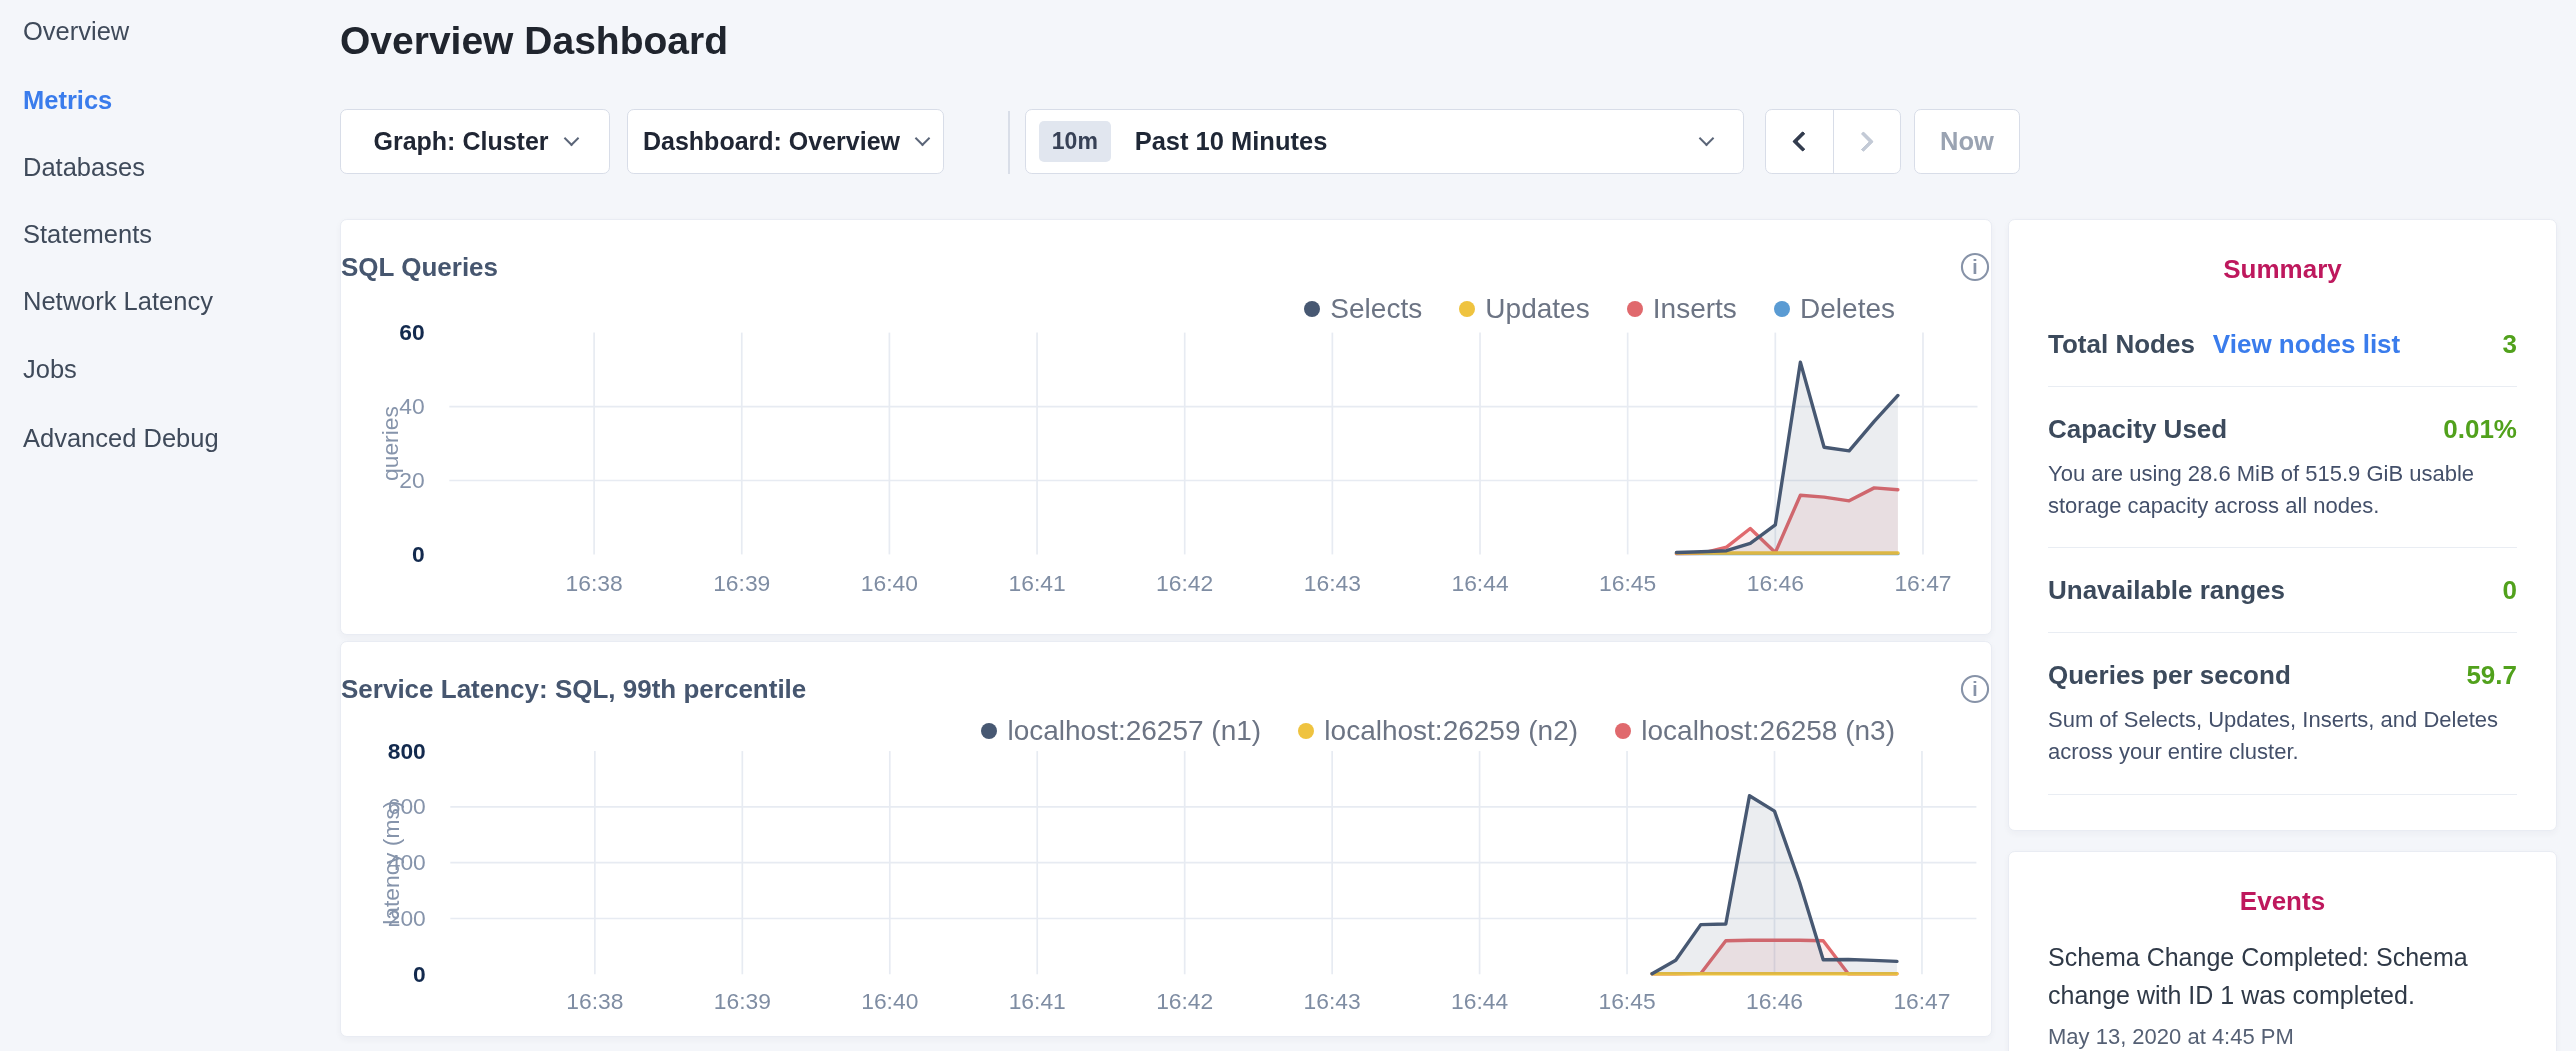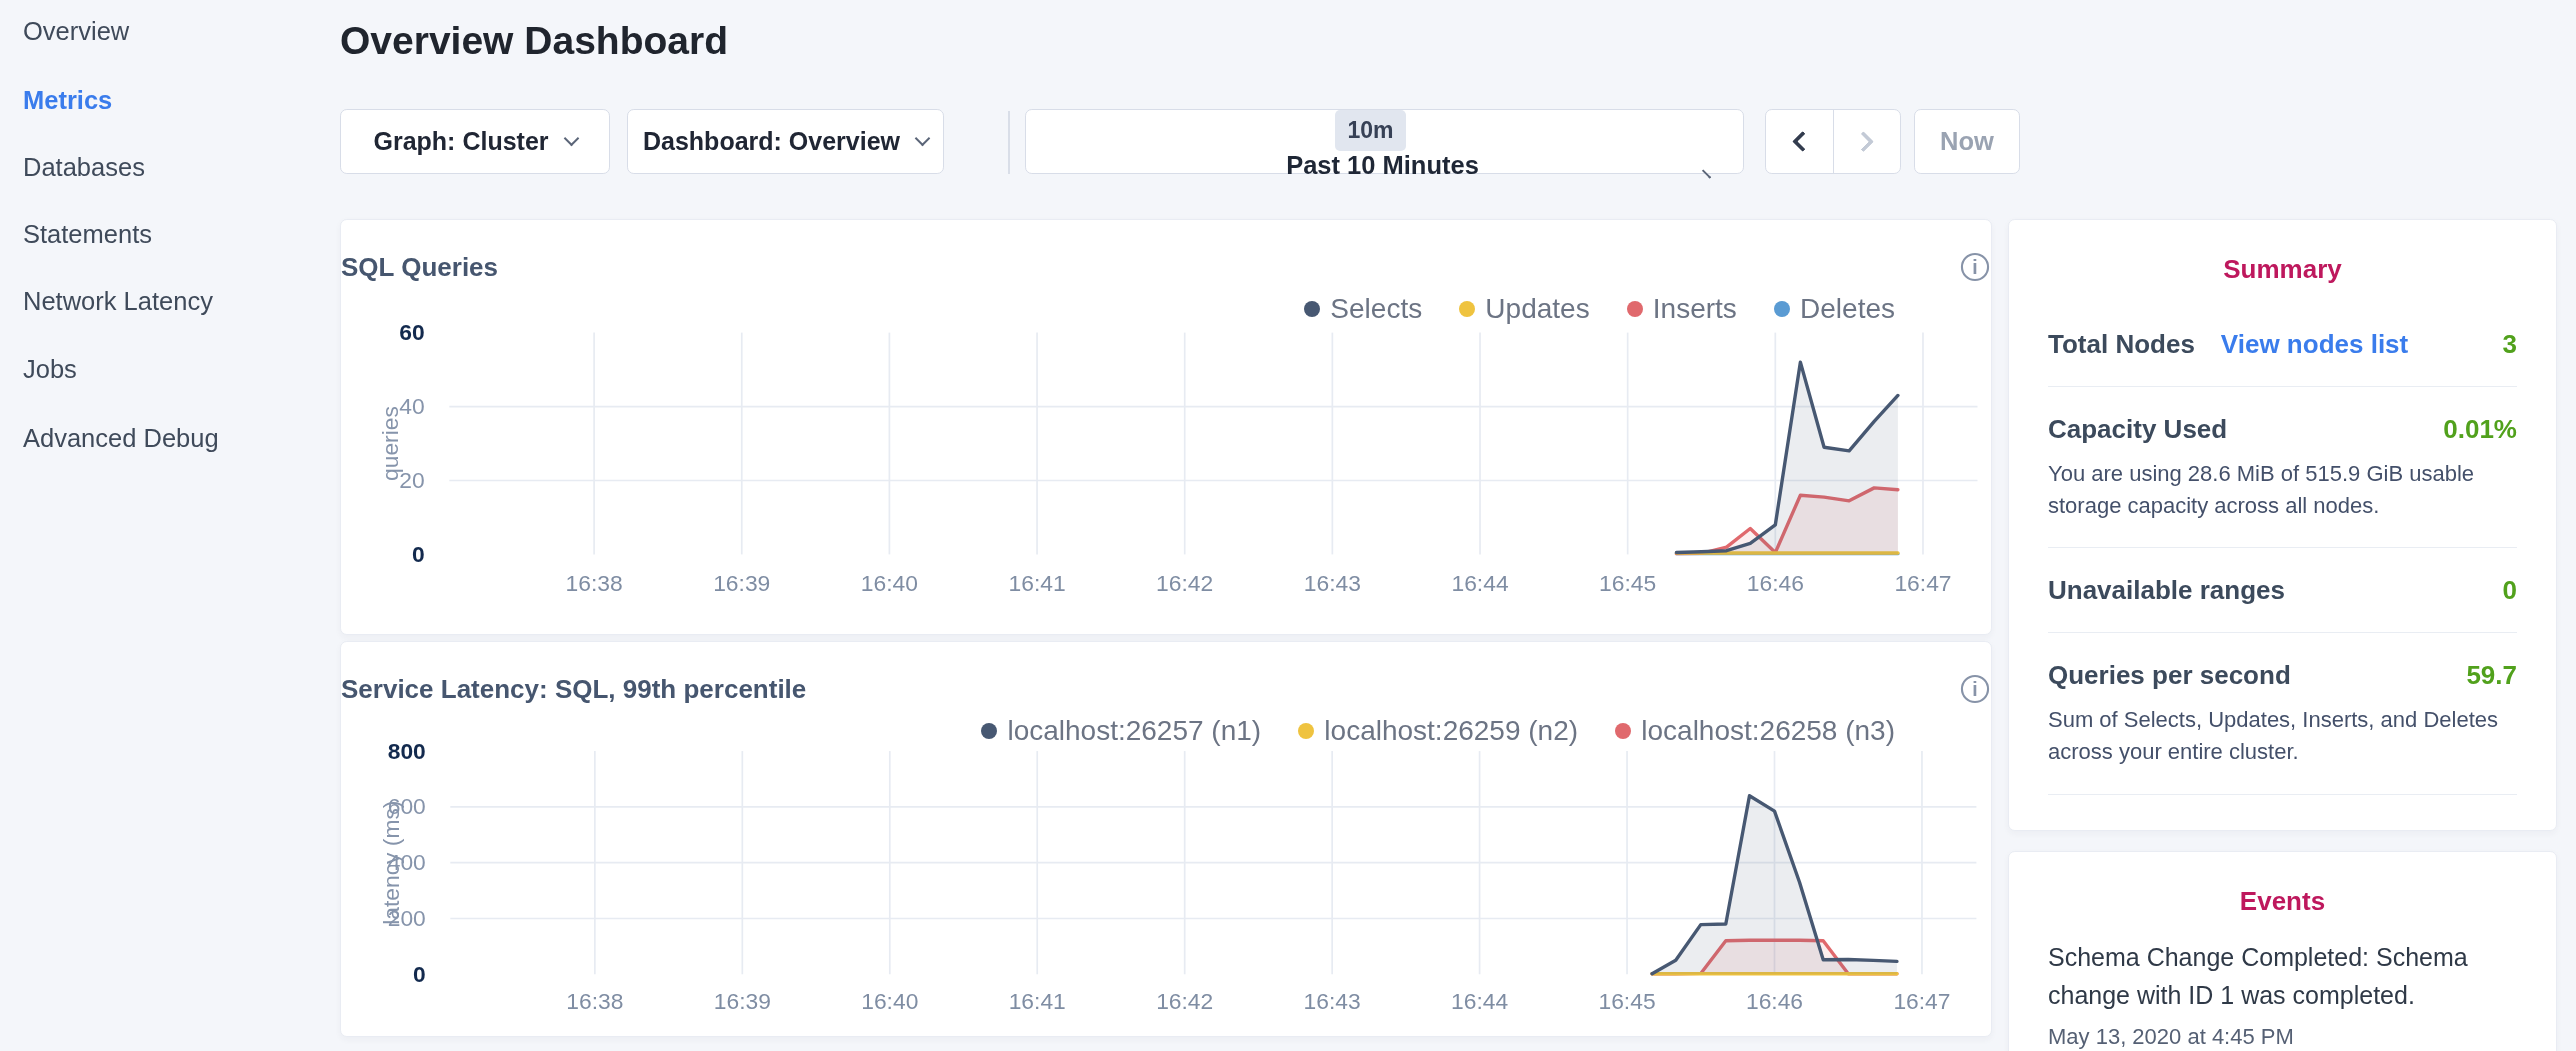--- a/index.html
+++ b/index.html
@@ -35,21 +35,21 @@
   }
   .chev {
     display: inline-block; width: 11px; height: 11px;
     border-right: 2.6px solid #5b6578; border-bottom: 2.6px solid #5b6578;
     transform: rotate(45deg); margin-top: -6.8px;
   }
   .toolbar-divider {
     position: absolute; left: 1008px; top: 111px; width: 1.7px; height: 63px;
     background: #d9dee8;
   }
-  .time-range { justify-content: flex-start; padding: 0 31px 0 27px; flex-direction: column; }
+  .time-range { justify-content: flex-start; padding: 0 31px 0 13px; }
   .time-badge {
     background: #e1e6ef; border-radius: 5.1px; padding: 6.8px 12.8px;
     font-size: 23px; font-weight: 700; color: #374156; margin-right: 24px;
   }
   .time-label { font-size: 25.5px; font-weight: 700; color: #1f2736; }
   .time-range .chev { margin-left: auto; }
   .pager {
     position: absolute; left: 1765px; top: 109px; width: 136px; height: 65px;
     background: #fff; border: 1.7px solid #d8dde8; border-radius: 6.8px;
     display: flex;
@@ -85,21 +85,21 @@
   
   .panel-title {
     text-align: center; font-size: 26px; font-weight: 700; color: #be185d;
     padding-top: 34px;
   }
   .s-body { padding: 17px 39px 0; }
   .s-row { padding: 27px 0 25.5px; border-bottom: 1.7px solid #e9edf3; }
   .s-row.last { border-bottom: none; }
   .s-row-top { display: flex; align-items: baseline; }
   .s-label { font-size: 26px; font-weight: 700; color: #3c4a5c; }
-  .s-link { font-size: 26px; font-weight: 600; color: #3a7cec; margin-left: 26px; cursor: pointer; text-decoration: none; }
+  .s-link { font-size: 26px; font-weight: 600; color: #3a7cec; margin-left: 18px; cursor: pointer; text-decoration: none; }
   .s-value { margin-left: auto; font-size: 26px; font-weight: 700; color: #51a11c; white-space: nowrap; }
   .s-caption { margin-top: 13.6px; font-size: 22px; line-height: 1.45; color: #44506a; }
   .event-item { padding: 22px 39px 0; }
   .event-text { font-size: 25px; line-height: 1.5; color: #2f3947; }
   .event-time { margin-top: 10.2px; font-size: 22px; color: #556074; }
 </style>
 </head>
 <body>
 
 <div class="page">

